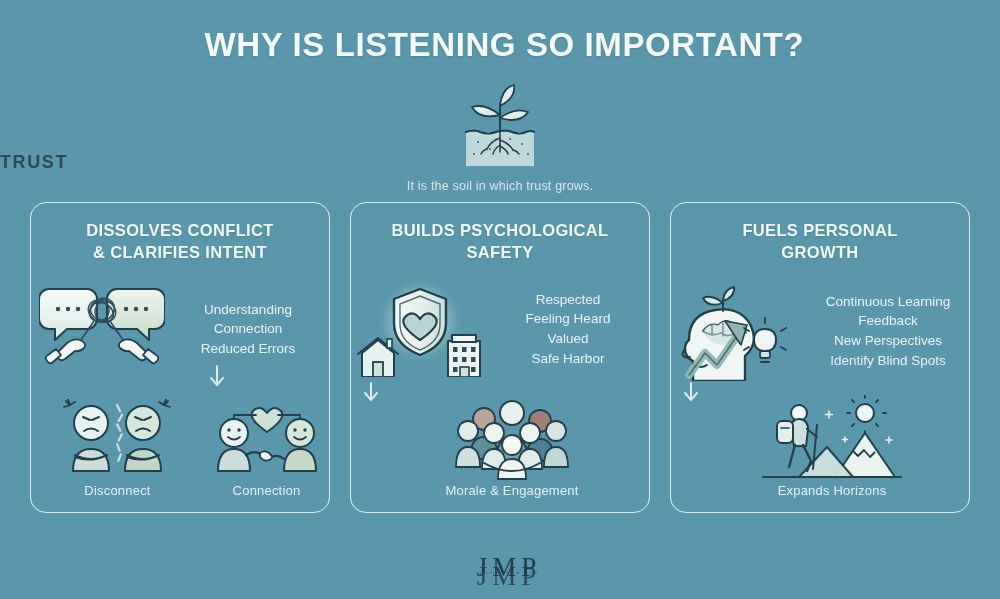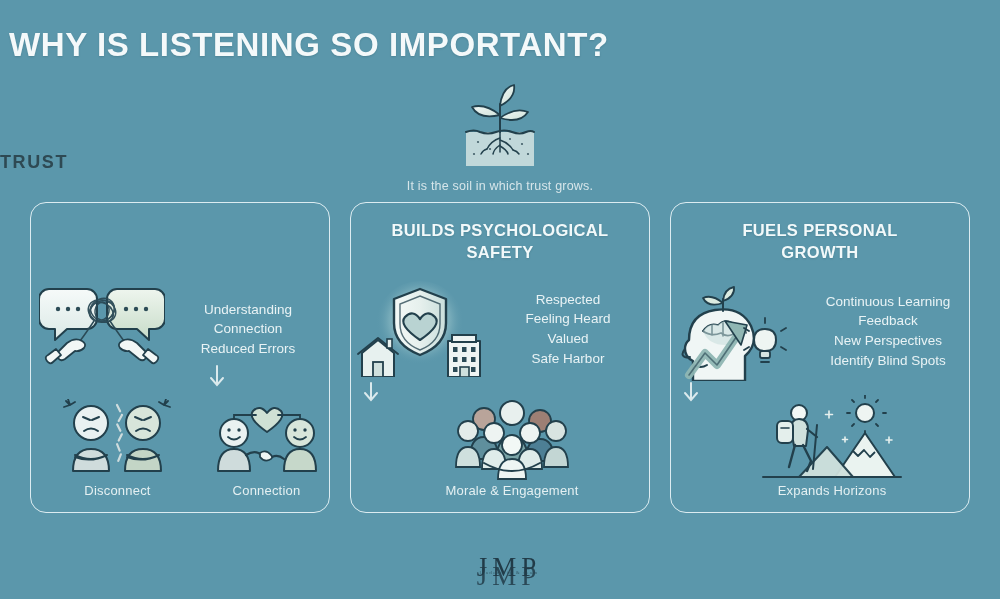--- a/index.html
+++ b/index.html
@@ -8,20 +8,21 @@
     background:#5b97ab;
     font-family:"Liberation Sans", sans-serif;
     color:#eef4f5;
     position:relative;
   }
   .stage { position:absolute; inset:0; }
 
   
   .title {
     position:absolute; top:26px; left:0; width:1000px;
+    text-align:center;
     font-size:33px;
     font-weight:bold;
     letter-spacing:0.6px;
     color:#f4f9fa;
     text-shadow:0 1px 2px rgba(20,50,60,.18);
     padding-left:9px;
   }
 
   
   .hero { position:absolute; top:82px; left:0; width:1000px; text-align:center; }
@@ -185,20 +186,24 @@
     </span>
   </div>
   <div class="trust-word">TRUST</div>
   <div style="position:absolute;top:176px;left:0;width:1000px;text-align:center;">
     <span class="hero-sub">It is the soil in which trust grows.</span>
   </div>
 
   <div class="cards">
 
     <div class="card">
+      <div class="card-title">
+        <span>DISSOLVES CONFLICT</span><br>
+        <span>&amp; CLARIFIES INTENT</span>
+      </div>
 
       <div class="card-mid">
         <div class="mid-icon">
           <svg width="126" height="96" viewBox="0 0 126 96">
             <defs>
               <linearGradient id="bub1" x1="0" y1="0" x2="0" y2="1">
                 <stop offset="0%" stop-color="#f6faf9"></stop>
                   <stop offset="100%" stop-color="#dbe9e6"></stop>
               </linearGradient>
               <linearGradient id="bub2" x1="0" y1="0" x2="0" y2="1">

